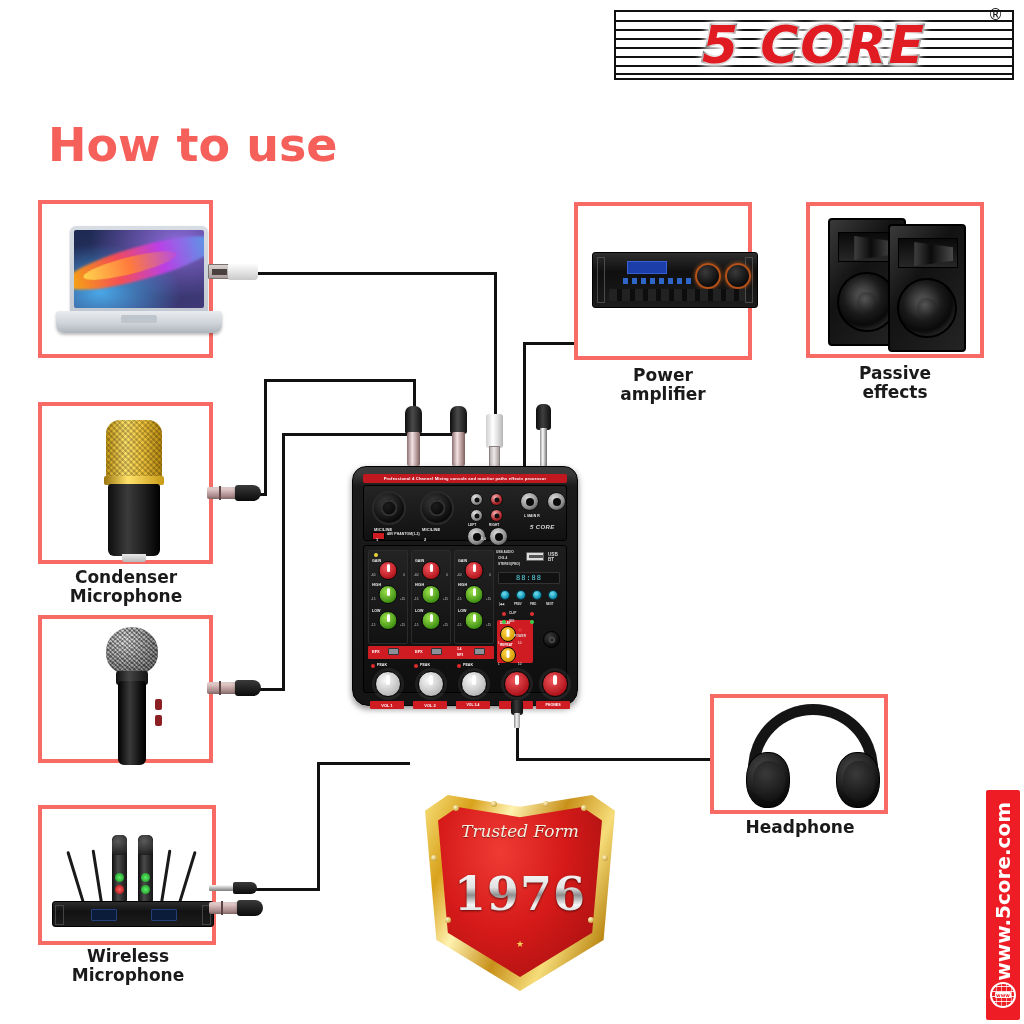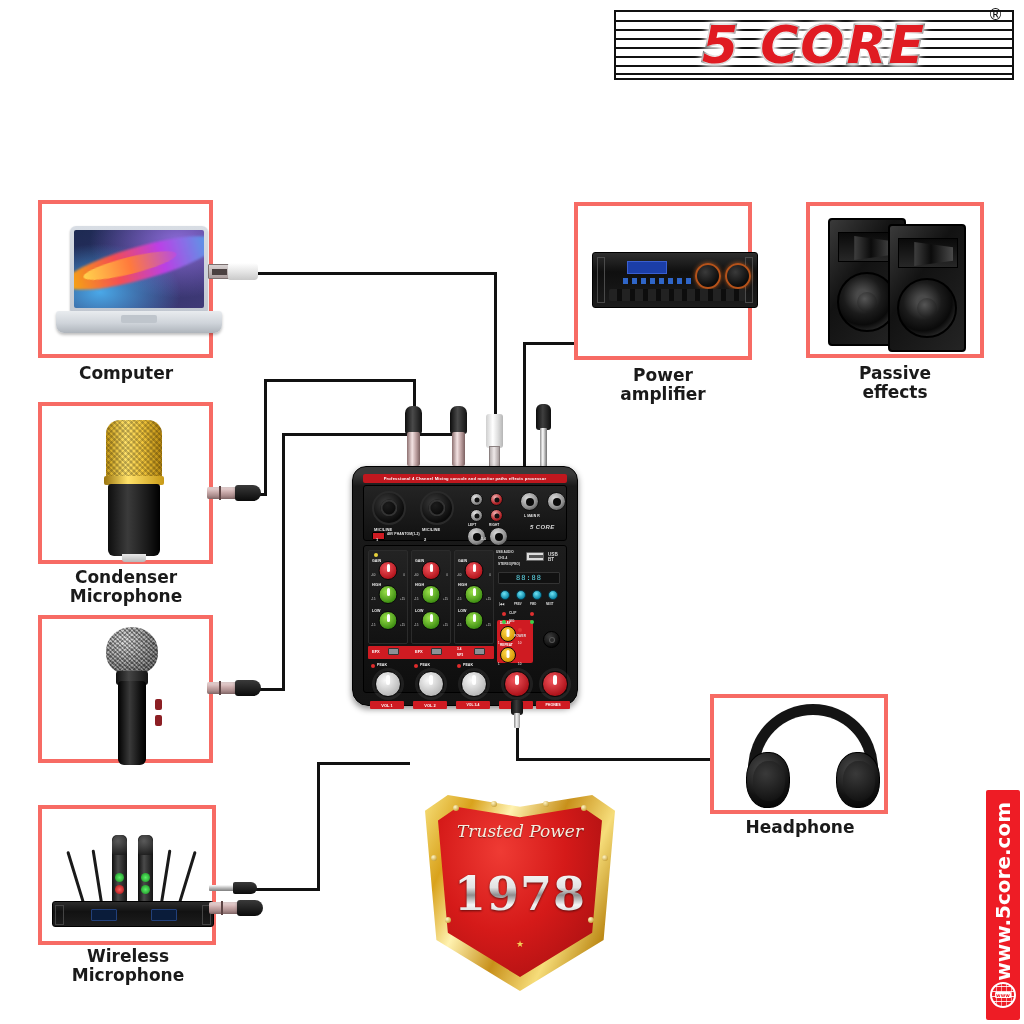--- a/index.html
+++ b/index.html
@@ -506,20 +506,21 @@
         <i style="top:26px"></i>
       <i style="top:35px"></i>
         <i style="top:44px"></i>
         <i style="top:53px"></i>
         <i style="top:61px"></i>
     </div>
     <div class="logo-text">5 CORE</div>
   </div>
   <div class="logo-reg" style="position:absolute;left:988px;top:6px;">®</div>
 
+  <div class="title">How to use</div>
 
   <div class="wire h" style="left:207px; top:272px; width:290px;"></div>
   <div class="wire v" style="left:494px; top:272px; height:196px;"></div>
 
   <div class="wire h" style="left:207px; top:493px; width:60px;"></div>
   <div class="wire v" style="left:264px; top:379px; height:116px;"></div>
   <div class="wire h" style="left:264px; top:379px; width:152px;"></div>
   <div class="wire v" style="left:413px; top:379px; height:28px;"></div>
 
   <div class="wire h" style="left:207px; top:688px; width:78px;"></div>
@@ -541,21 +542,20 @@
     <div class="frame"></div>
     <div class="laptop">
       <div class="lt-screen">
           <div class="lt-wall"></div>
         </div>
       <div class="lt-base">
           <div class="lt-pad"></div>
         </div>
     </div>
   </div>
-  <div class="devcap" style="left:126px; top:364px;">Computer</div>
   <div class="usbplug" style="left:208px; top:263px;">
     <div class="shell"></div>
     <div class="body"></div>
   </div>
 
   <div class="devbox" style="left:38px; top:402px; width:175px; height:162px;">
     <div class="frame"></div>
     <div class="cmic">
       <div class="cmic-grille"></div>
       <div class="cmic-ring"></div>
@@ -846,22 +846,22 @@
     <div class="shield-outer"></div>
     <div class="shield-inner"></div>
     <div class="shield-rivet" style="left:28px; top:10px;"></div>
     <div class="shield-rivet" style="left:66px; top:6px;"></div>
     <div class="shield-rivet" style="left:118px; top:6px;"></div>
     <div class="shield-rivet" style="left:156px; top:10px;"></div>
     <div class="shield-rivet" style="left:6px; top:60px;"></div>
     <div class="shield-rivet" style="left:177px; top:60px;"></div>
     <div class="shield-rivet" style="left:20px; top:122px;"></div>
     <div class="shield-rivet" style="left:163px; top:122px;"></div>
-    <div class="sh-trusted">Trusted Power</div>
-    <div class="sh-year">1978</div>
+    <div class="sh-trusted">Trusted Form</div>
+    <div class="sh-year">1976</div>
     <div class="sh-star">★</div>
   </div>
 
   <div class="banner">
     <div class="banner-text">www.5core.com</div>
     <div class="banner-globe"></div>
   </div>
 
 </div>
 

